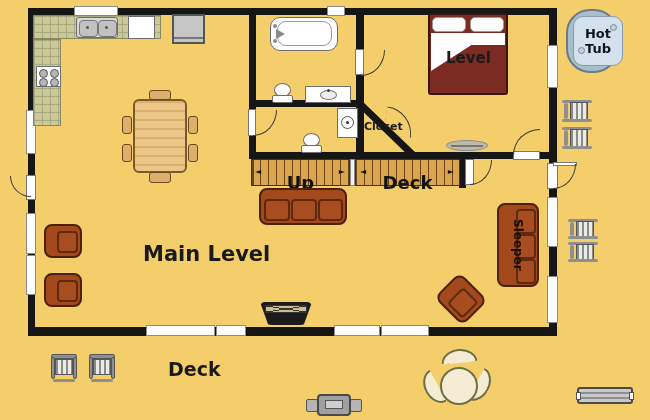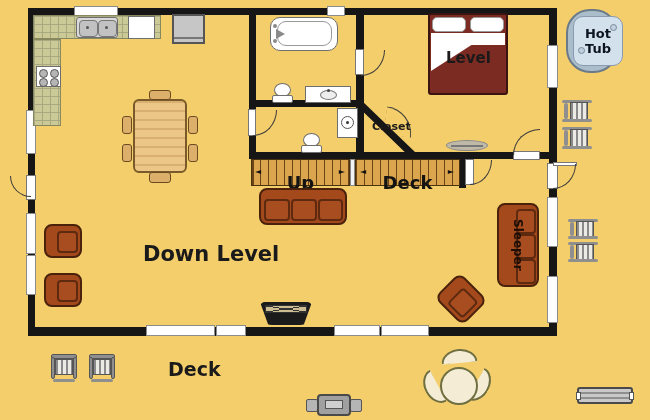--- a/index.html
+++ b/index.html
@@ -132,21 +132,21 @@
   <div class="abs" style="left:428px;top:13px;width:80px;height:82px;background:#7C2B23;border:2px solid #3a1410;border-radius:3px;box-sizing:border-box;">
     <div class="abs" style="left:2px;top:2px;width:34px;height:15px;background:#fff;border:1px solid #999;border-radius:5px;box-sizing:border-box;"></div>
     <div class="abs" style="left:40px;top:2px;width:34px;height:15px;background:#fff;border:1px solid #999;border-radius:5px;box-sizing:border-box;"></div>
     <div class="abs" style="left:1px;top:18px;width:74px;height:12px;background:#fff;"></div>
     <div class="abs" style="left:1px;top:29px;width:42px;height:27px;background:#fff;clip-path:polygon(0 0,100% 0,0 100%);"></div>
     <div class="label" style="left:16px;top:34px;font-size:15px;">Level</div>
   </div>
   <div class="abs" style="left:446px;top:140px;width:42px;height:11px;background:#BFB9A8;border:1px solid #8a8a8a;border-radius:50%;box-sizing:border-box;">
     <div class="abs" style="left:4px;top:4px;width:32px;height:1.5px;background:#777;"></div>
   </div>
-  <div class="label" style="left:364px;top:120px;font-size:11px;margin-left:8px;">Closet</div>
+  <div class="label" style="left:364px;top:120px;font-size:11px;">Closet</div>
 
   <div class="wood-stairs" style="left:251px;top:159px;width:99px;height:27px;">
     <div class="stair-label">Up</div>
     <div class="stair-arrow" style="left:3px;">◄</div>
     <div class="stair-arrow" style="right:4px;">►</div>
   </div>
   <div class="abs" style="left:350px;top:159px;width:5px;height:27px;background:#f2f2f2;border:1px solid #8a8a8a;box-sizing:border-box;"></div>
   <div class="wood-stairs" style="left:355px;top:159px;width:105px;height:27px;">
     <div class="stair-label">Deck</div>
     <div class="stair-arrow" style="left:4px;">◄</div>
@@ -173,21 +173,21 @@
     <div class="cushion" style="left:11px;top:5px;width:21px;height:22px;"></div>
   </div>
   <div class="abs brown" style="left:441px;top:281px;width:40px;height:36px;transform:rotate(45deg);">
     <div class="cushion" style="left:11px;top:6px;width:22px;height:23px;"></div>
   </div>
 
   <div class="abs" style="left:260px;top:302px;width:52px;height:23px;background:#1b1b1b;border-radius:5px 5px 12px 12px;clip-path:polygon(0 0,100% 0,84% 100%,16% 100%);">
     <div class="abs" style="left:5px;top:3px;width:42px;height:8px;background:#CDBD92;border:1px solid #333;box-sizing:border-box;background-image:linear-gradient(to bottom right,transparent 46%,#333 46% 54%,transparent 54%),linear-gradient(to bottom left,transparent 46%,#333 46% 54%,transparent 54%);"></div>
   </div>
 
-  <div class="label" style="left:143px;top:242px;font-size:21px;">Down Level</div>
+  <div class="label" style="left:143px;top:242px;font-size:21px;">Main Level</div>
   <div class="label" style="left:168px;top:358px;font-size:19px;text-align:center;">Deck</div>
 
   <div class="abs" style="left:566px;top:9px;width:52px;height:64px;background:#A9BDCB;border:2px solid #6a7a88;border-radius:24px;box-sizing:border-box;">
     <div class="abs" style="left:5px;top:5px;width:50px;height:50px;background:#D3E1ED;border:1.5px solid #8a9ab0;border-radius:10px;box-sizing:border-box;display:flex;flex-direction:column;align-items:center;justify-content:center;font-weight:bold;font-size:13px;line-height:15px;color:#0b1420;">
       <span>Hot</span>
       <span>Tub</span>
     </div>
     <div class="abs" style="left:42px;top:13px;width:5px;height:5px;background:#c0d0e0;border:1px solid #7a8a9a;border-radius:50%;"></div>
     <div class="abs" style="left:10px;top:36px;width:5px;height:5px;background:#c0d0e0;border:1px solid #7a8a9a;border-radius:50%;"></div>
   </div>

